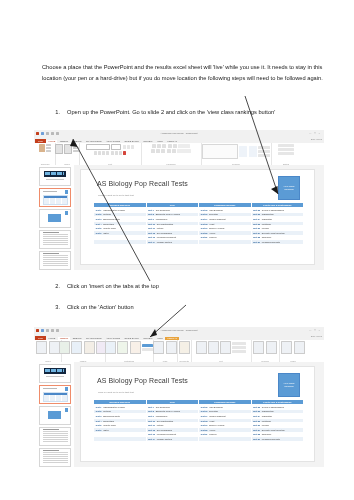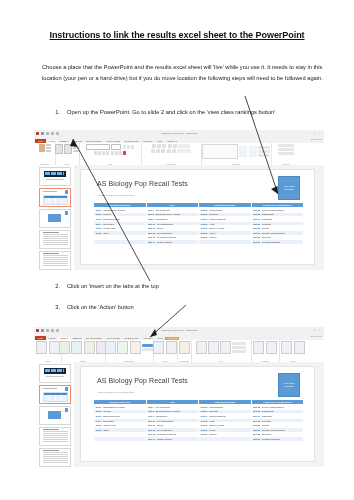--- a/index.html
+++ b/index.html
@@ -200,21 +200,20 @@
   .stable td .lk { color: #2a6099; font-weight: bold; text-decoration: underline; }
 
   
   .arrow { position: absolute; overflow: visible; }
 </style>
 </head>
 <body>
 
 <div class="page">
 
-  <div class="doc-title">Instructions to link the results excel sheet to the PowerPoint</div>
 
   <div class="intro">Choose a place that the PowerPoint and the results excel sheet will 'live' while you use it. It needs to stay in this location (your pen or a hard-drive) but if you do move location the following steps will need to be followed again.</div>
 
   <div class="step step-1">
     <span class="num">1.</span>
     <span>Open up the PowerPoint. Go to slide 2 and click on the 'view class rankings button'</span>
   </div>
 
   <div class="shot shot-1">
     <div class="ppt">

